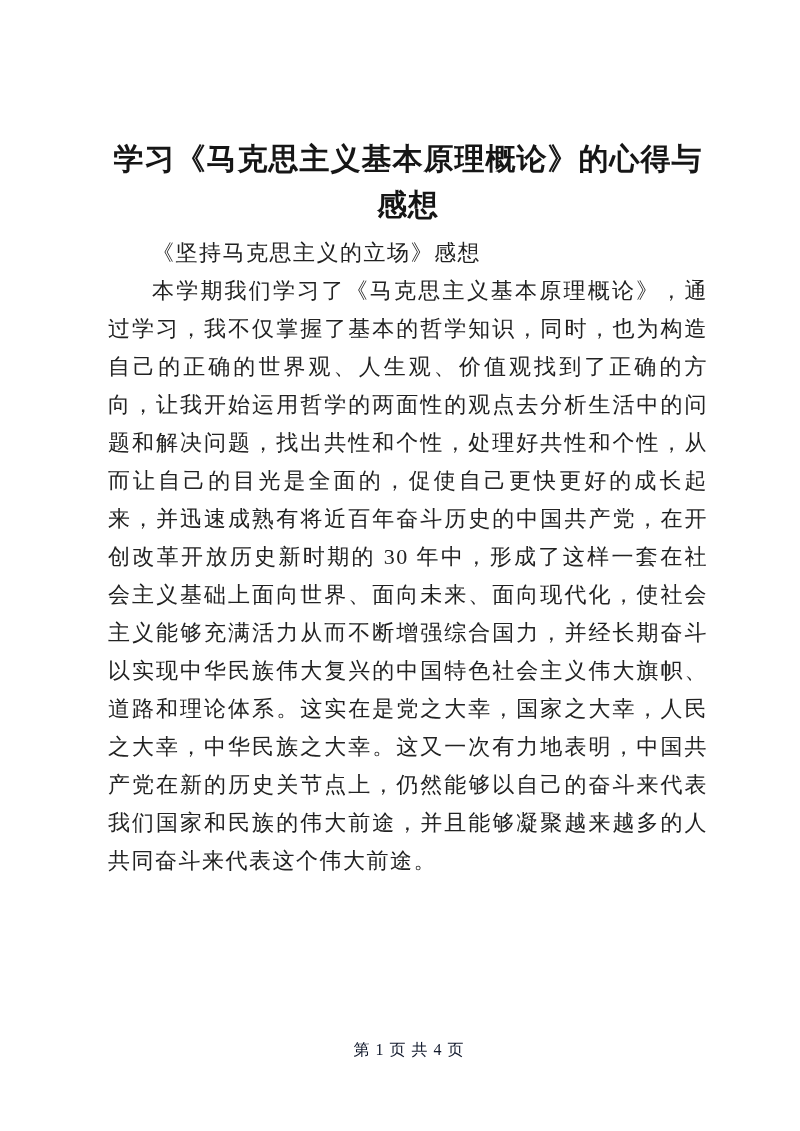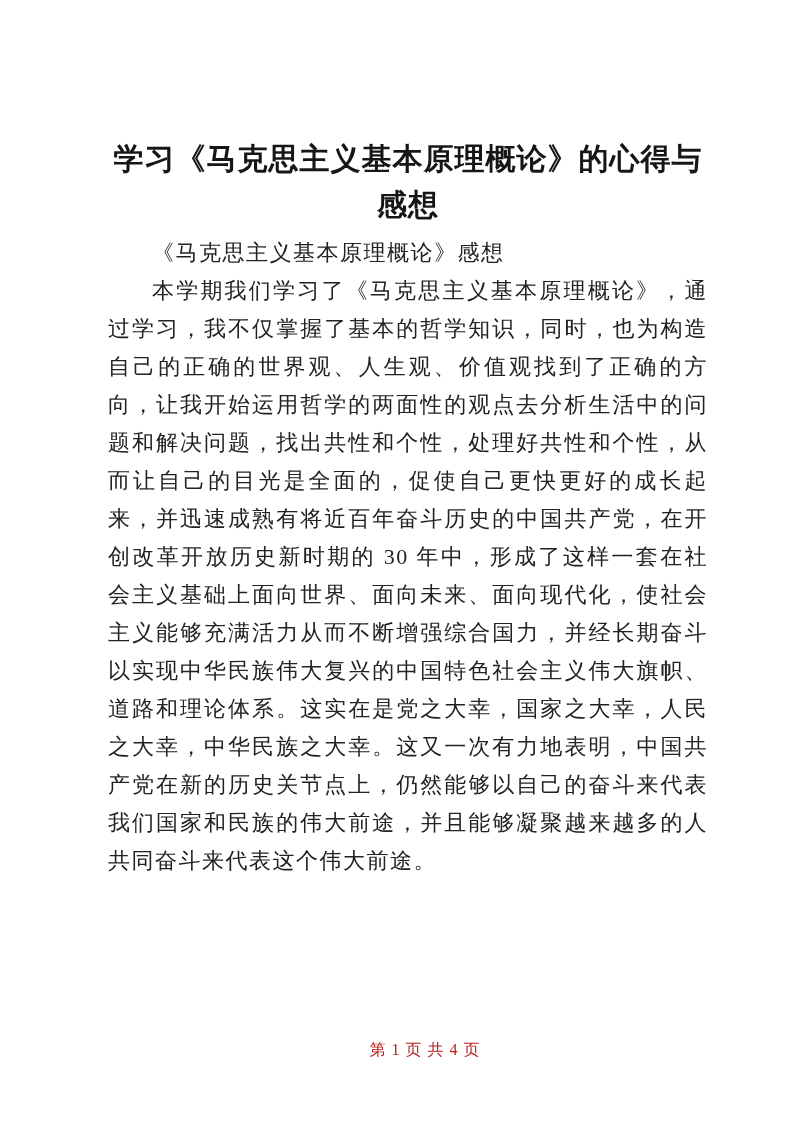--- a/index.html
+++ b/index.html
@@ -43,34 +43,34 @@
     text-align: justify;
     text-justify: inter-character;
     letter-spacing: 1.5px;
     color: #222222;
   }
   .sub {
     text-align: left;
   }
   .footer {
     position: absolute;
-    left: 124px;
+    left: 108px;
     width: 602px;
     top: 1040px;
     text-align: center;
     font-size: 16px;
     letter-spacing: 1px;
-    color: #b91c1c;
+    color: #0f172a;
   }
 </style>
 </head>
 <body>
 
 <div class="page">
   <h1 class="title">学习《马克思主义基本原理概论》的心得与感想</h1>
 
-  <p class="sub">《马克思主义基本原理概论》感想</p>
+  <p class="sub">《坚持马克思主义的立场》感想</p>
 
   <p class="body-p">本学期我们学习了《马克思主义基本原理概论》，通过学习，我不仅掌握了基本的哲学知识，同时，也为构造自己的正确的世界观、人生观、价值观找到了正确的方向，让我开始运用哲学的两面性的观点去分析生活中的问题和解决问题，找出共性和个性，处理好共性和个性，从而让自己的目光是全面的，促使自己更快更好的成长起来，并迅速成熟有将近百年奋斗历史的中国共产党，在开创改革开放历史新时期的 30 年中，形成了这样一套在社会主义基础上面向世界、面向未来、面向现代化，使社会主义能够充满活力从而不断增强综合国力，并经长期奋斗以实现中华民族伟大复兴的中国特色社会主义伟大旗帜、道路和理论体系。这实在是党之大幸，国家之大幸，人民之大幸，中华民族之大幸。这又一次有力地表明，中国共产党在新的历史关节点上，仍然能够以自己的奋斗来代表我们国家和民族的伟大前途，并且能够凝聚越来越多的人共同奋斗来代表这个伟大前途。</p>
 
 
   <div class="footer">第 1 页 共 4 页</div>
 </div>
 
 </body></html>

